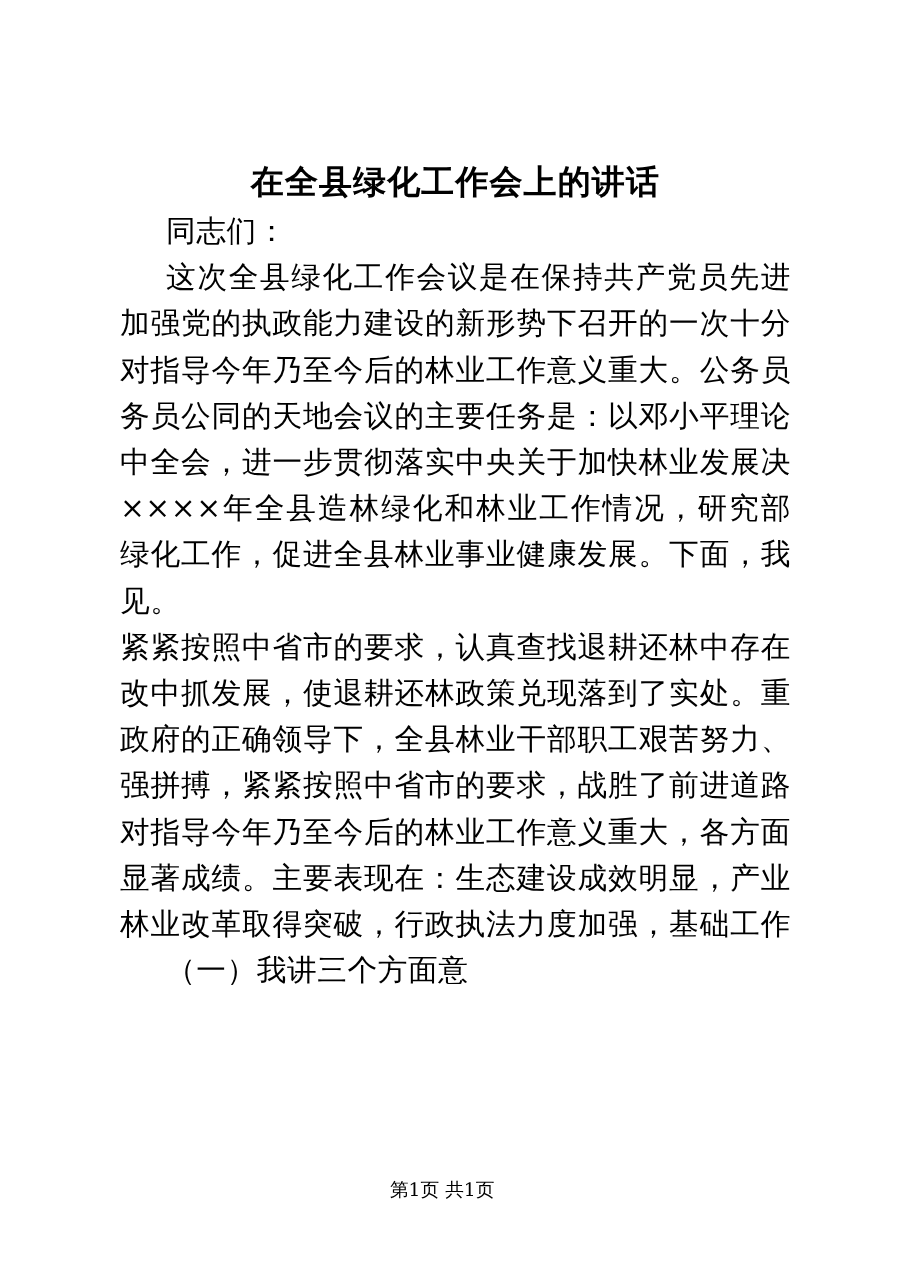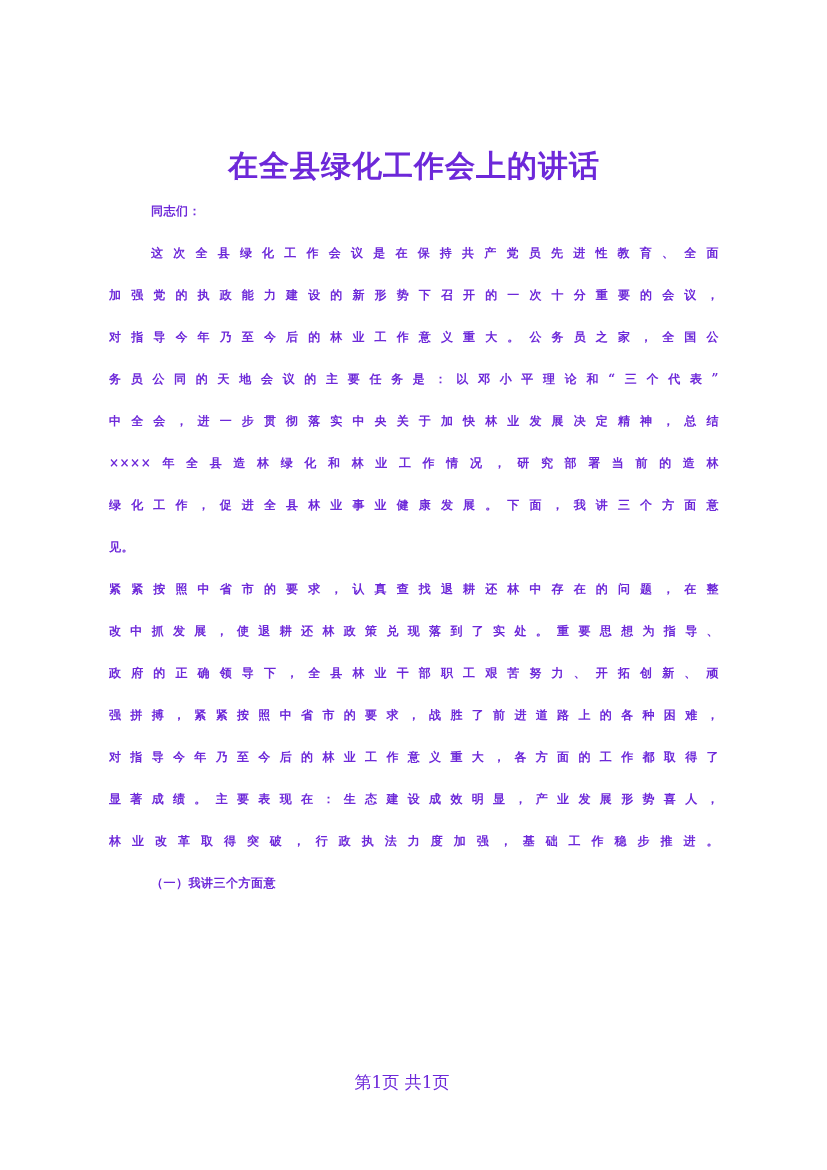--- a/index.html
+++ b/index.html
@@ -1,21 +1,21 @@
 <!DOCTYPE html>
 <html><head>
 <meta charset="utf-8">
 <style>
   html, body { margin: 0; padding: 0; }
   .page {
     position: relative;
     width: 827px;
     height: 1170px;
     background: #ffffff;
-    color: #6d28d9;
+    color: #000000;
     font-family: "DejaVu Serif", "Liberation Serif", serif;
     overflow: hidden;
   }
   .content {
     position: absolute;
     left: 109px;
     top: 144px;
     width: 610px;
   }
   .doc-title {
@@ -23,27 +23,26 @@
     font-weight: 700;
     line-height: 44px;
     height: 44px;
     text-align: center;
     letter-spacing: 1px;
     margin-bottom: 2px;
     white-space: nowrap;
   }
   .para { margin: 0; }
   .tline {
-    font-size: 12px;
+    font-size: 27px;
     line-height: 42px;
     height: 42px;
     overflow: hidden;
     text-align: left;
     letter-spacing: 0.5px;
-    font-weight: bold;
   }
   .tline.just {
     text-align: justify;
     text-align-last: justify;
     text-justify: inter-character;
   }
   .tline.indent { text-indent: 42px; }
   .footer {
     position: absolute;
     left: 97px;

